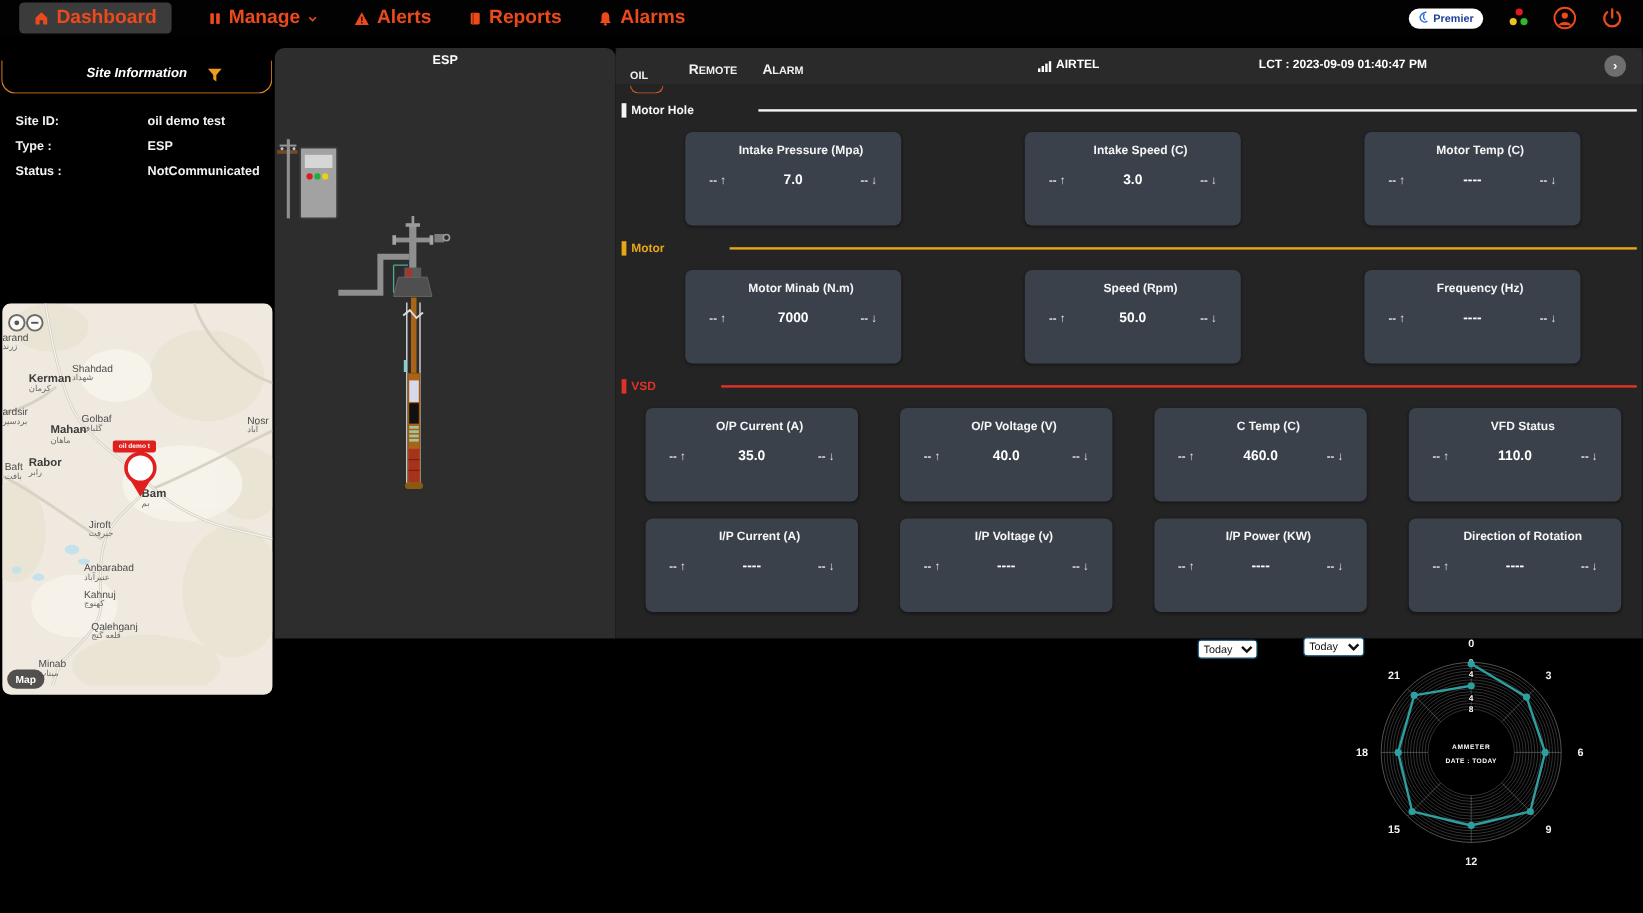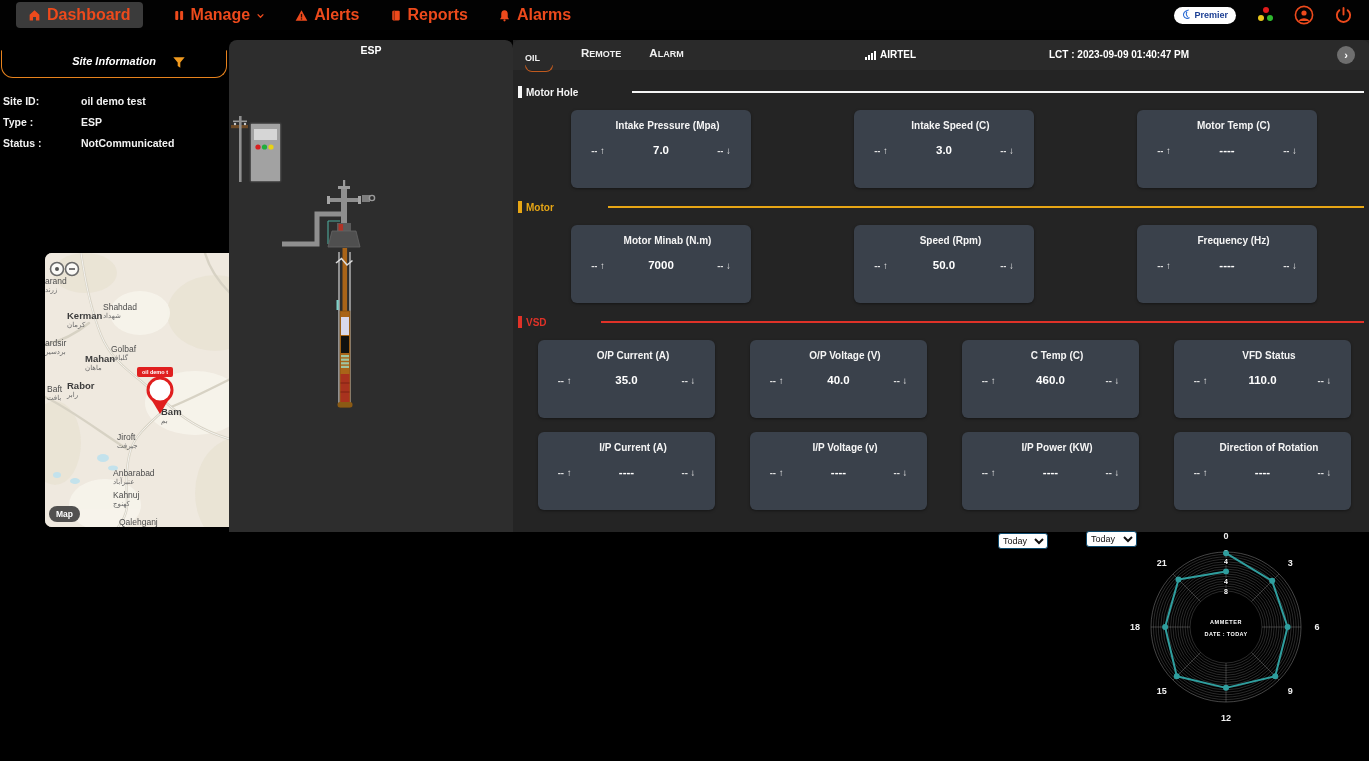--- a/index.html
+++ b/index.html
@@ -21,43 +21,43 @@
   .tri-dots .d2{background:#e8c61b;left:2px;top:8px;}
   .tri-dots .d3{background:#2fb82f;left:11px;top:8px;}
   
   .sidebar{position:absolute;left:0;top:40px;width:228px;height:492px;background:#000;}
   .si-head{position:relative;height:26px;margin:10px 1px 0 1px;border:1.5px solid transparent;
            border-bottom:1.5px solid #e8831d;border-left:1.5px solid #e8831d;
            border-right:1.5px solid #e8831d;border-radius:0 0 12px 12px;font-style:italic;}
   .si-title{position:absolute;left:0;right:0;top:4px;text-align:center;font-size:11px;font-weight:bold;}
   .si-filter{position:absolute;right:40px;top:5px;}
   .si-rows{margin-top:12px;}
-  .si-row{display:grid;grid-template-columns:78px auto;padding:0 3px;height:21px;align-items:center;}
+  .si-row{display:grid;grid-template-columns:78px auto;padding:0 13px;height:21px;align-items:center;gap:32px;}
   .si-row span{font-size:10.5px;font-weight:bold;color:#f2f2f2;}
   
-  .map{position:absolute;left:2px;top:213px;width:225px;height:274px;border-radius:7px;
-       overflow:hidden;background:#efe9df;margin-left:43px;}
+  .map{position:absolute;left:2px;top:213px;width:225px;height:326px;border-radius:7px;
+       overflow:hidden;background:#efe9df;}
   .map svg.base{position:absolute;left:0;top:0;}
   .place{position:absolute;line-height:1.05;color:#4c4c4c;}
   .place .en{font-size:8.5px;display:block;}
   .place .fa{font-size:7px;display:block;color:#6b6b6b;}
   .place.b .en{font-weight:bold;font-size:9.5px;color:#3c3c3c;}
   .pin-badge{position:absolute;left:92px;top:114px;background:#e01f1f;color:#fff;
              font-size:5.5px;font-weight:bold;padding:2px 5px;border-radius:2px;}
   .map-btn{position:absolute;left:4px;bottom:5px;background:#3f3f3fE6;color:#fff;font-size:8.5px;
            font-weight:bold;padding:3px 7px;border-radius:9px;}
   
   .esp{position:absolute;left:229px;top:40px;width:284px;height:492px;background:#2d2d2d;
        border-radius:8px 8px 0 0;}
   .esp-title{position:absolute;left:0;right:0;top:4px;text-align:center;font-size:10.5px;font-weight:bold;}
   
   .main{position:absolute;left:513px;top:40px;width:856px;height:492px;background:#242424;}
   .main-head{position:absolute;left:0;top:0;right:0;height:30px;background:#2a2a2a;
              border-radius:6px 6px 0 0;}
-  .tabs{position:absolute;left:12px;top:7px;display:flex;gap:28px;}
+  .tabs{position:absolute;left:12px;top:13px;display:flex;gap:21px;}
   .tab{font-size:9px;font-weight:bold;color:#f0f0f0;text-transform:uppercase;cursor:pointer;}
   .tab::first-letter{font-size:11.5px;}
   .tab-underline{width:26px;height:5px;border:1.5px solid transparent;
                  border-bottom:1.5px solid #c05a1f;border-left:1.5px solid #c05a1f;
                  border-right:1.5px solid #c05a1f;border-radius:0 0 9px 9px;margin-top:0px;}
   .airtel{position:absolute;left:352px;top:9px;display:flex;align-items:flex-end;gap:3px;
           font-size:10px;font-weight:bold;}
   .lct{position:absolute;left:536px;top:9px;font-size:10px;font-weight:bold;}
   .next-btn{position:absolute;right:14px;top:6px;width:18px;height:18px;border-radius:50%;
             background:#6e6e6e;color:#fff;display:flex;align-items:center;justify-content:center;

